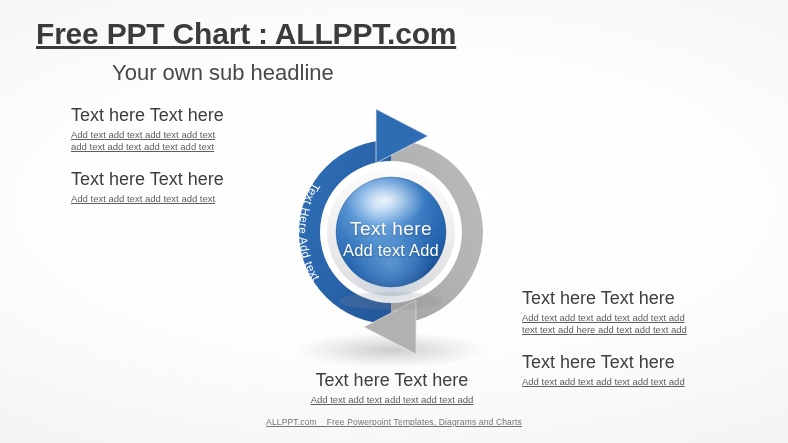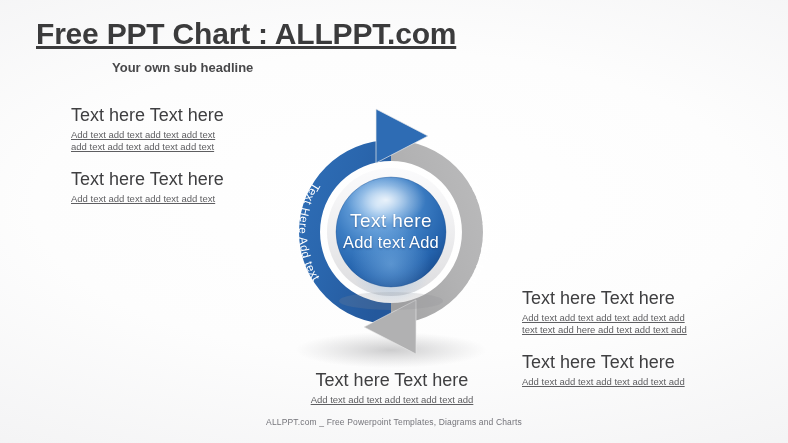--- a/index.html
+++ b/index.html
@@ -32,22 +32,22 @@
     font-weight: bold;
     color: #3b3b3c;
     letter-spacing: -0.2px;
     white-space: nowrap;
     text-decoration: underline;
   }
   #subtitle {
     position: absolute;
     left: 112px;
     top: 60px;
-    font-size: 13px;
-    font-weight: bold;
+    font-size: 22px;
+    font-weight: normal;
     color: #48484a;
     white-space: nowrap;
   }
 
   
   .txtblock { position: absolute; }
   .txtblock .bhead {
     font-size: 18px;
     color: #3f3f41;
     margin-bottom: 3px;
@@ -99,38 +99,40 @@
     top: 121px;
     width: 246px;
     text-align: center;
     color: #ffffff;
   }
   #centerlabel .l1 {
     font-size: 19px;
     line-height: 23px;
     letter-spacing: 0.4px;
     text-shadow: 0 1px 2px rgba(10,40,90,0.45);
+    margin-top: 8px;
   }
   #centerlabel .l2 {
     font-size: 16.5px;
     line-height: 20px;
     letter-spacing: 0.2px;
     text-shadow: 0 1px 2px rgba(10,40,90,0.45);
   }
 
   
   #footer {
     position: absolute;
     left: 0;
     top: 417px;
     width: 788px;
     text-align: center;
     font-size: 8.5px;
     color: #74747a;
     letter-spacing: 0.15px;
+    text-decoration: underline;
   }
 </style>
 </head>
 <body>
 
 <div id="slide">
 
   <div id="title">Free PPT Chart : ALLPPT.com</div>
   <div id="subtitle">Your own sub headline</div>
 

